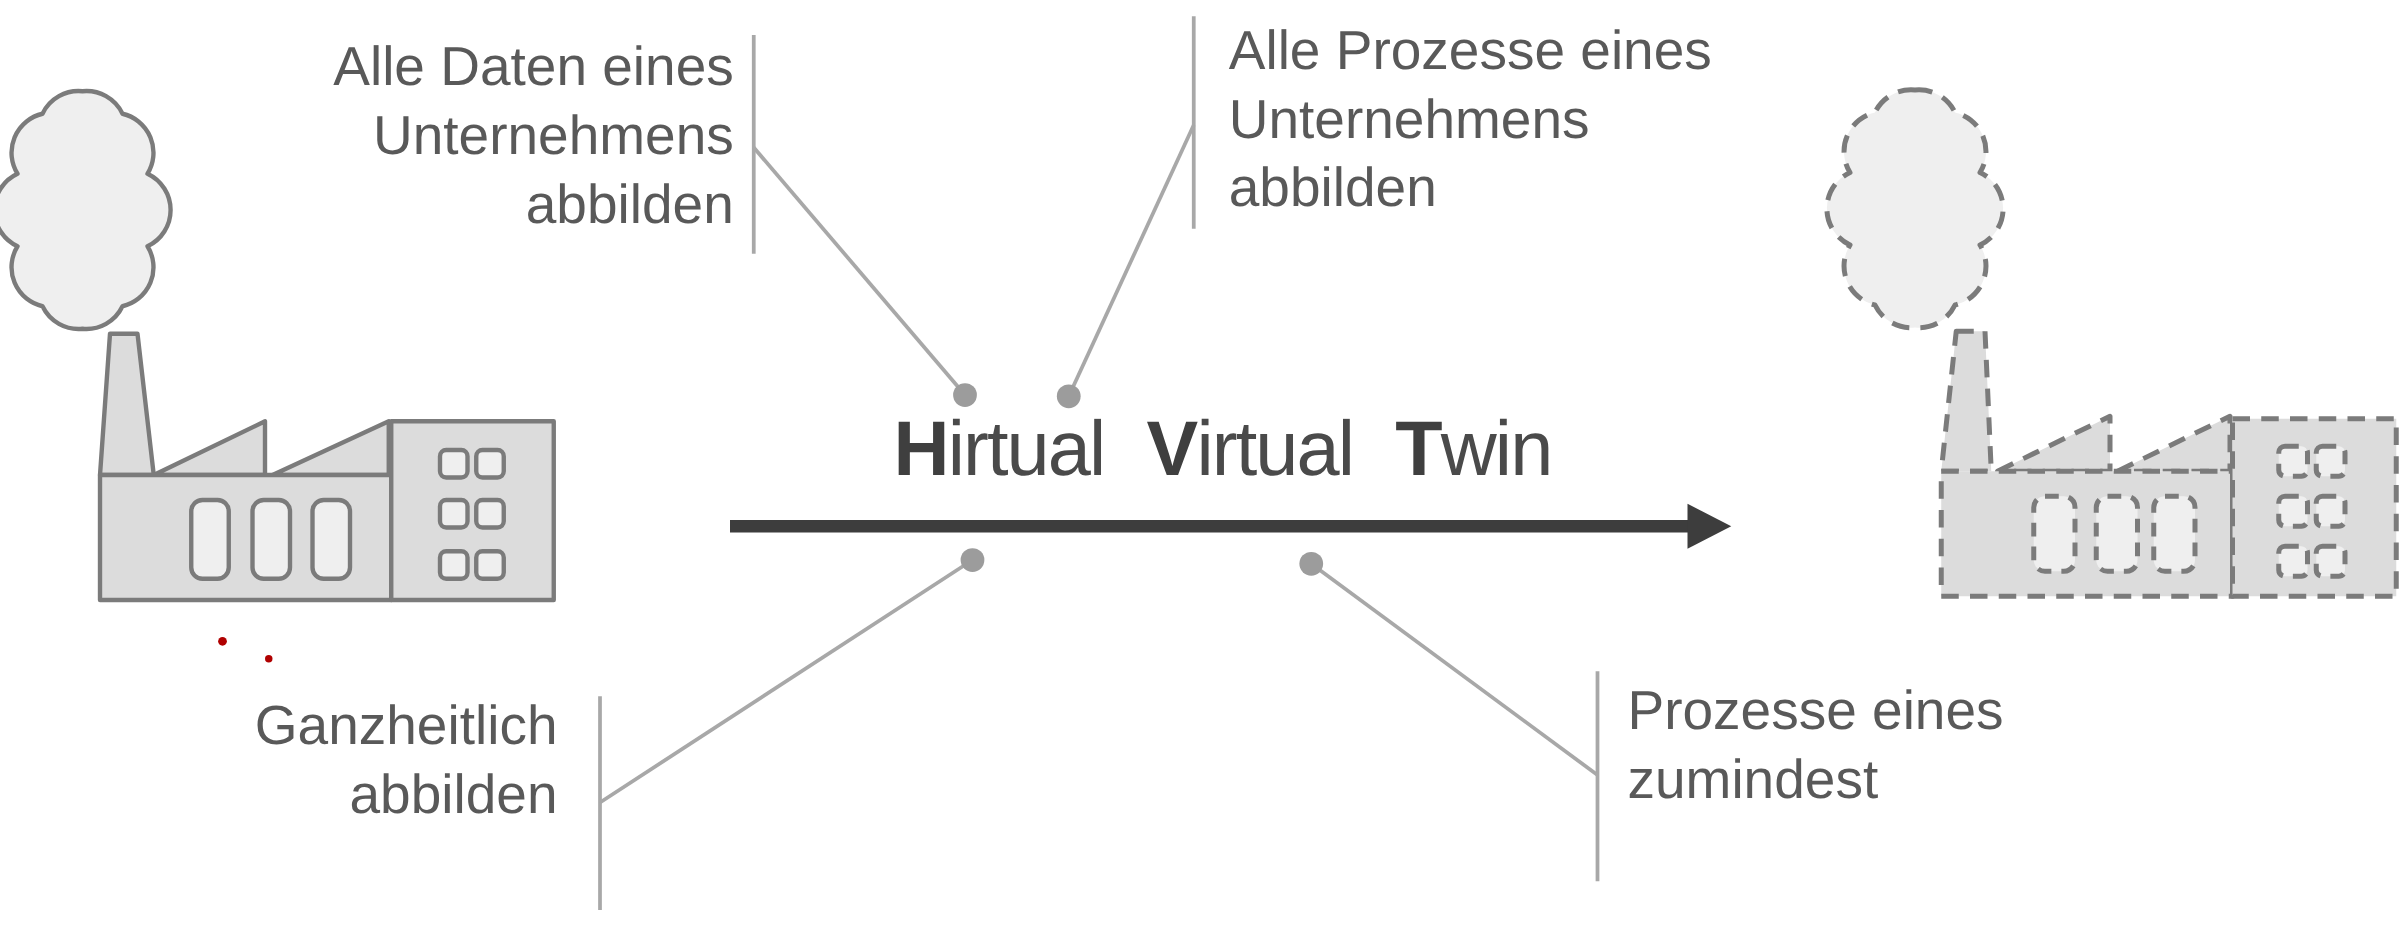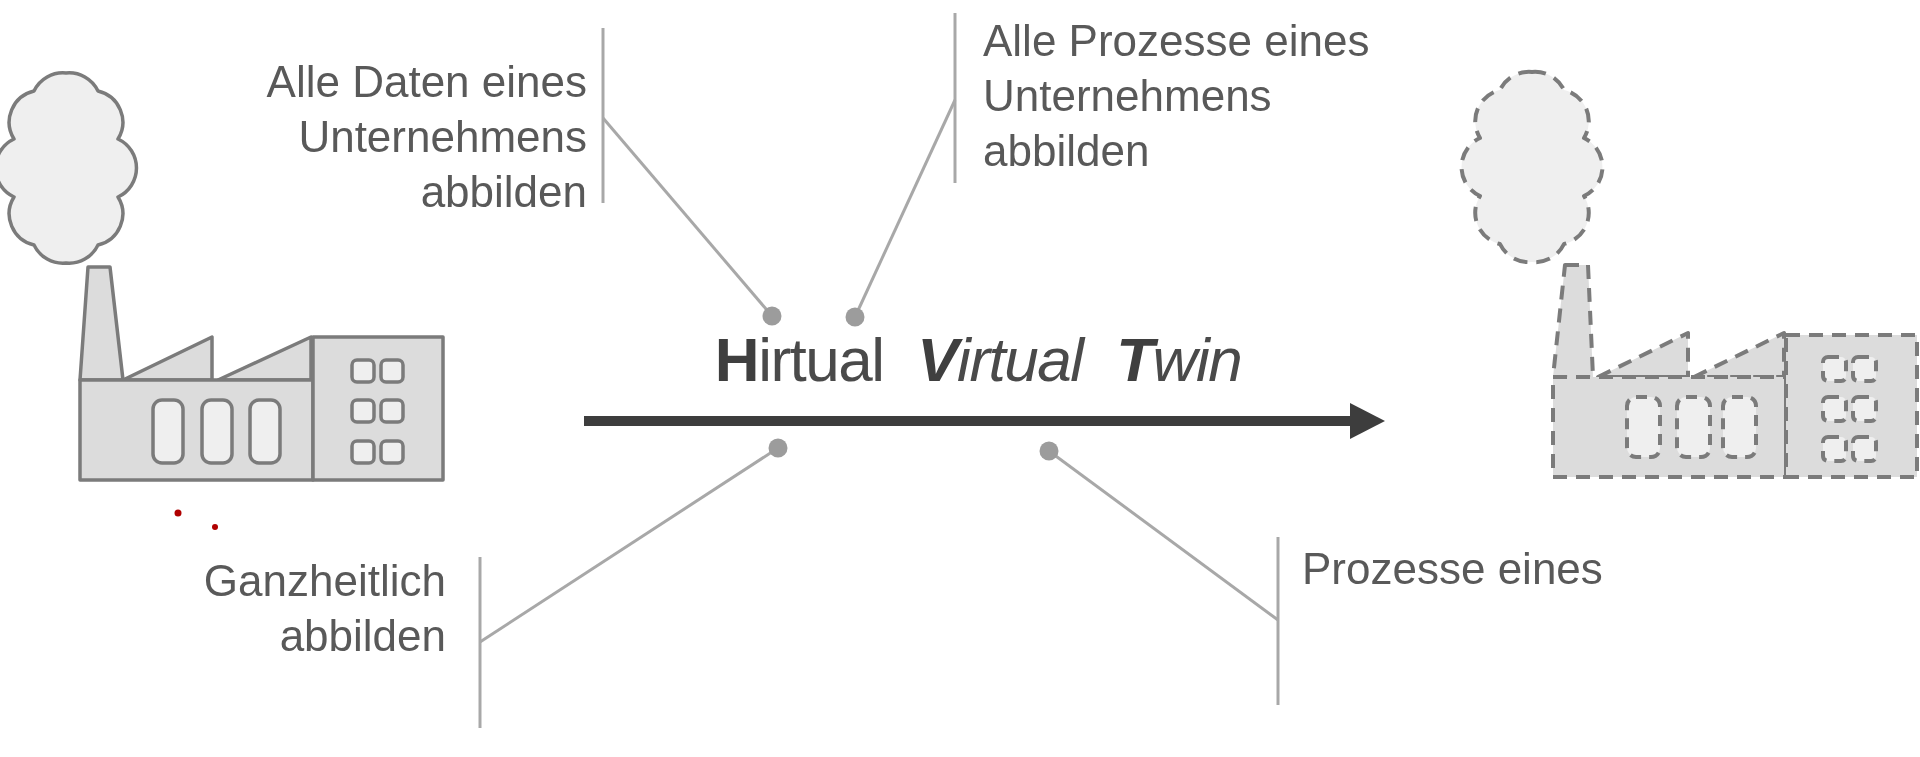--- a/index.html
+++ b/index.html
@@ -28,21 +28,21 @@
     position:absolute;color:var(--color-text);
     font-size:44px;line-height:55px;white-space:nowrap;
   }
   .align-right{text-align:right;}
   .title{
     position:absolute;left:628px;top:325px;width:700px;text-align:center;
     font-size:62px;line-height:70px;letter-spacing:-1.5px;
     color:var(--color-title);white-space:nowrap;
   }
   .title .word{display:inline-block;}
-  .title .word + .word{margin-left:18px;font-style:italic;}
+  .title .word + .word{margin-left:18px;}
   .title .lead{font-weight:bold;color:var(--color-title-strong);}
 </style>
 </head>
 <body>
 
 <div class="stage">
 
   <svg class="layer" viewBox="0 0 1920 757">
 
     <g>
@@ -116,34 +116,35 @@
       <circle class="dot" cx="1049" cy="451" r="9.5"></circle>
     </g>
   </svg>
 
   <div class="title">
     <span class="word"><span class="lead">H</span><span>irtual</span></span>
     <span class="word"><span class="lead">V</span><span>irtual</span></span>
     <span class="word"><span class="lead">T</span><span>win</span></span>
   </div>
 
-  <div class="callout align-right" style="left:180px;top:26px;width:407px;margin-top:28px;">
+  <div class="callout align-right" style="left:180px;top:26px;width:407px;">
     <div>Alle Daten eines</div>
     <div>Unternehmens</div>
     <div>abbilden</div>
   </div>
 
   <div class="callout" style="left:983px;top:13px;">
     <div>Alle Prozesse eines</div>
     <div>Unternehmens</div>
     <div>abbilden</div>
   </div>
 
   <div class="callout align-right" style="left:66px;top:553px;width:380px;">
     <div>Ganzheitlich</div>
     <div>abbilden</div>
   </div>
 
   <div class="callout" style="left:1302px;top:541px;">
     <div>Prozesse eines</div>
+    <div>zumindest</div>
   </div>
 
 </div>
 
 </body></html>

